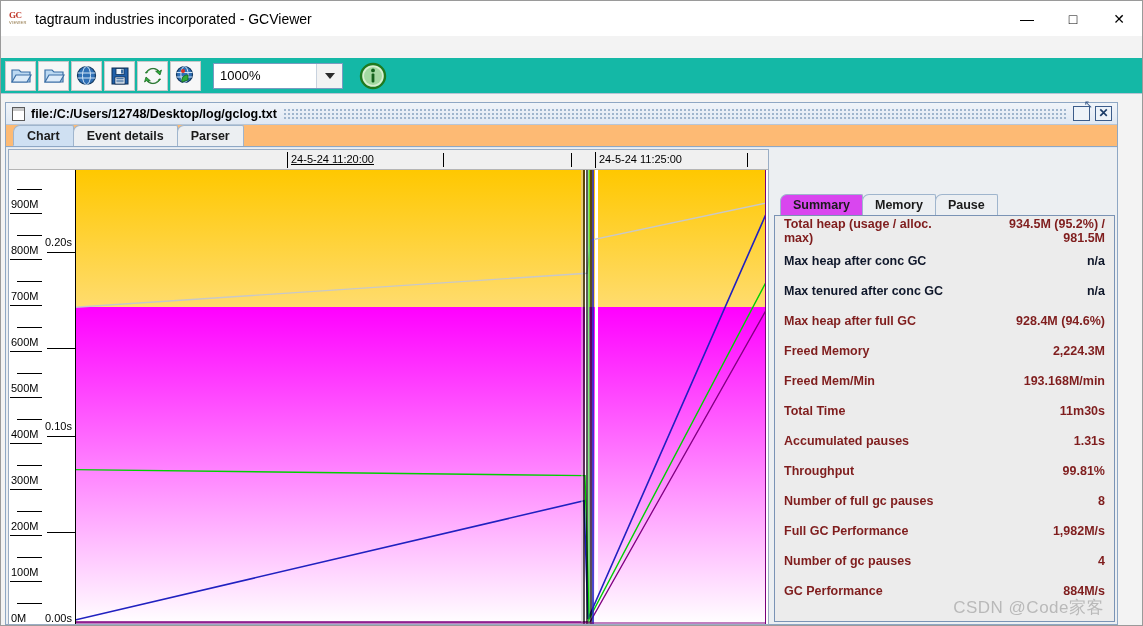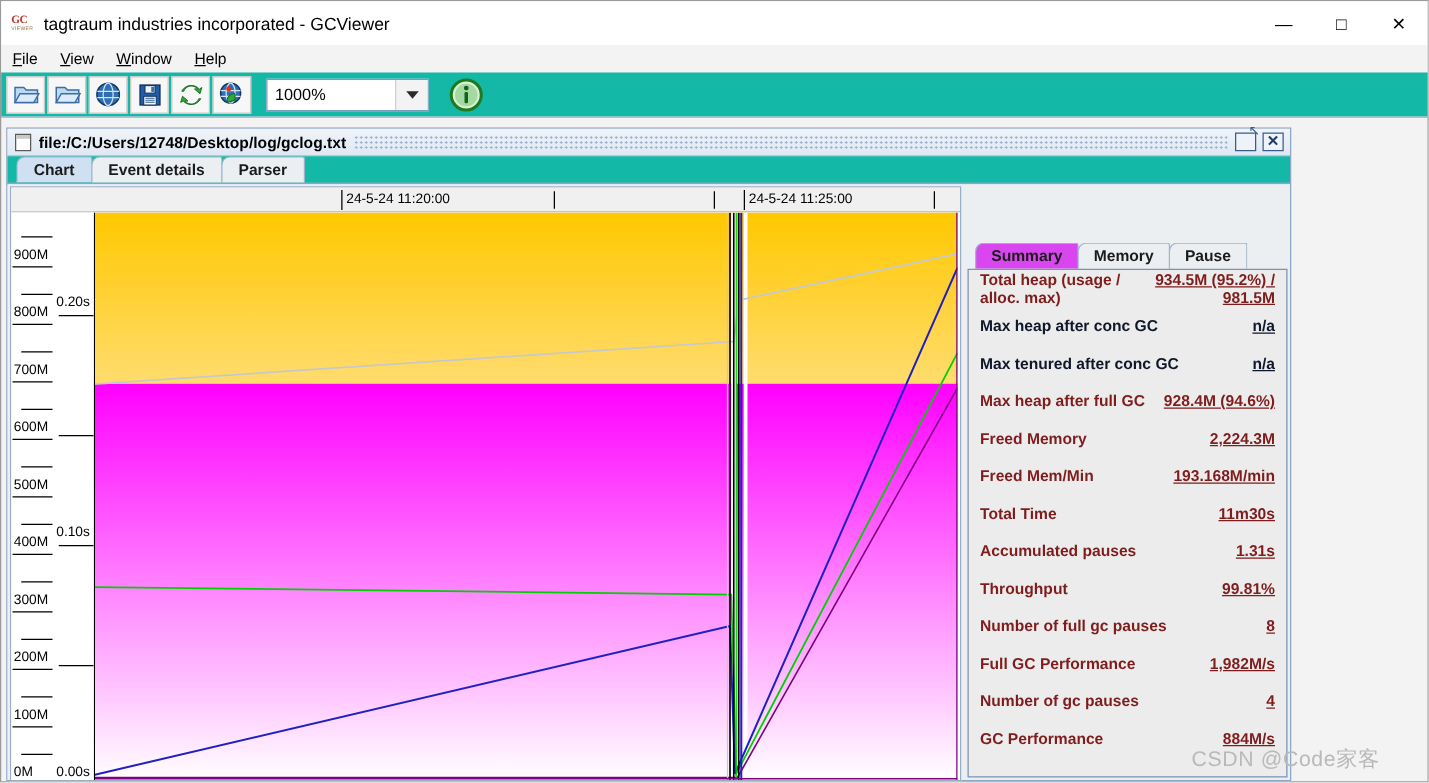--- a/index.html
+++ b/index.html
@@ -88,21 +88,21 @@
     border-top: 6px solid #2b2b2b;
   }
   .info-btn {
     margin-left: 14px; width: 32px; height: 32px;
     display: flex; align-items: center; justify-content: center;
     border: 1px solid transparent; cursor: default;
   }
 
   
   .iframe-wrap {
-    position: absolute; left: 4px; top: 101px; width: 1028px; height: 523px;
+    position: absolute; left: 4px; top: 101px; width: 1113px; height: 523px;
     background: #dfe8f3;
     border: 1px solid #8ea7c4;
   }
   .iframe-title {
     height: 22px; background: linear-gradient(#f0f4f9,#dfe8f3);
     display: flex; align-items: center; position: relative;
     border-bottom: 1px solid #b6c6d8;
   }
   .doc-icon {
     width: 13px; height: 14px; margin-left: 6px; margin-right: 6px;
@@ -121,21 +121,21 @@
     width: 17px; height: 15px; margin-right: 5px; border: 1.5px solid #3b5c8a;
     background: #edf3f9; position: relative; flex: none; cursor: default;
   }
   .if-btn.restore::after {
     content: "↖"; position: absolute; right: -4px; top: -9px; font-size: 11px; color: #3b5c8a;
   }
   .if-btn.close { font-size: 12px; color: #1b3c68; text-align: center; line-height: 12px; font-weight: bold;}
 
   
   .tabrow {
-    height: 22px; background: #14b8a6; position: relative;
+    height: 22px; background: #fdba74; position: relative;
     display: flex; align-items: flex-end; padding-left: 7px;
     border-bottom: 1px solid #8ea7c4;
   }
   .tab {
     height: 21px; padding: 0 13px; font-size: 12.5px; font-weight: bold;
     display: flex; align-items: center; cursor: default;
     background: #eceff2; color: #1b1b1b;
     border-left: 1px solid #9fb5cd; border-top: 1px solid #9fb5cd; border-right: 1px solid #9fb5cd;
     border-top-left-radius: 7px; border-top-right-radius: 2px;
     margin-right: -1px;
@@ -221,21 +221,21 @@
   .side-body {
     flex: 1; background: #ececec; border: 1px solid #7a93b5;
     border-top: 1px solid #7a93b5;
     padding: 0 9px; overflow: hidden;
   }
   .srow {
     display: flex; align-items: center; justify-content: space-between;
     height: 30px; font-size: 12.5px; font-weight: bold; color: #7f1d1d;
   }
   .srow.dim { color: #0f172a; }
-  .srow .sval { text-align: right; text-decoration: underline; }
+  .srow .sval { text-align: right; }
 
   .watermark {
     position: absolute; right: 38px; bottom: 6px;
     font-size: 17px; color: #b9b9b9; letter-spacing: .5px;
     pointer-events: none; font-family: "Liberation Sans", sans-serif;
   }
 </style>
 </head>
 <body>
 
@@ -247,26 +247,20 @@
       <div class="vw">VIEWER</div>
     </div>
     <div class="tb-title">tagtraum industries incorporated - GCViewer</div>
     <div class="win-btns">
       <div class="win-btn">—</div>
       <div class="win-btn">□</div>
       <div class="win-btn close">✕</div>
     </div>
   </div>
 
-  <div class="menubar">
-    <div class="menu-item"><u>F</u><span>ile</span></div>
-    <div class="menu-item"><u>V</u><span>iew</span></div>
-    <div class="menu-item"><u>W</u><span>indow</span></div>
-    <div class="menu-item"><u>H</u><span>elp</span></div>
-  </div>
 
   <div class="toolbar">
 
     <div class="tbtn">
       <svg width="22" height="20" viewBox="0 0 22 20">
         <path d="M2 4 h7 l2 2 h9 v10 H2 Z" fill="#bcd9f2" stroke="#3a6ea5" stroke-width="1.2"></path>
         <path d="M2 16 l4 -7 h15 l-4 7 Z" fill="#dcebf9" stroke="#3a6ea5" stroke-width="1.2"></path>
       </svg>
     </div>
 
@@ -342,21 +336,21 @@
       <div class="tab">Event details</div>
       <div class="tab">Parser</div>
     </div>
 
     <div class="content">
 
       <div class="chart-panel">
 
         <div class="chart-topaxis">
           <div class="corner"></div>
-          <div class="tick-label" style="left:264px;">24-5-24 11:20:00</div>
+          <div class="tick-label" style="left:278px;text-decoration:underline;">24-5-24 11:20:00</div>
           <div class="tick-mark" style="left:434px;"></div>
           <div class="tick-mark" style="left:562px;"></div>
           <div class="tick-label" style="left:586px;">24-5-24 11:25:00</div>
           <div class="tick-mark" style="left:738px;"></div>
         </div>
 
         <div class="yaxis">
           <div class="y-tick-minor" style="top:19px;"></div>
           <div class="y-lbl" style="top:28px;">900M</div>
           <div class="y-tick-major" style="top:43px;"></div>

